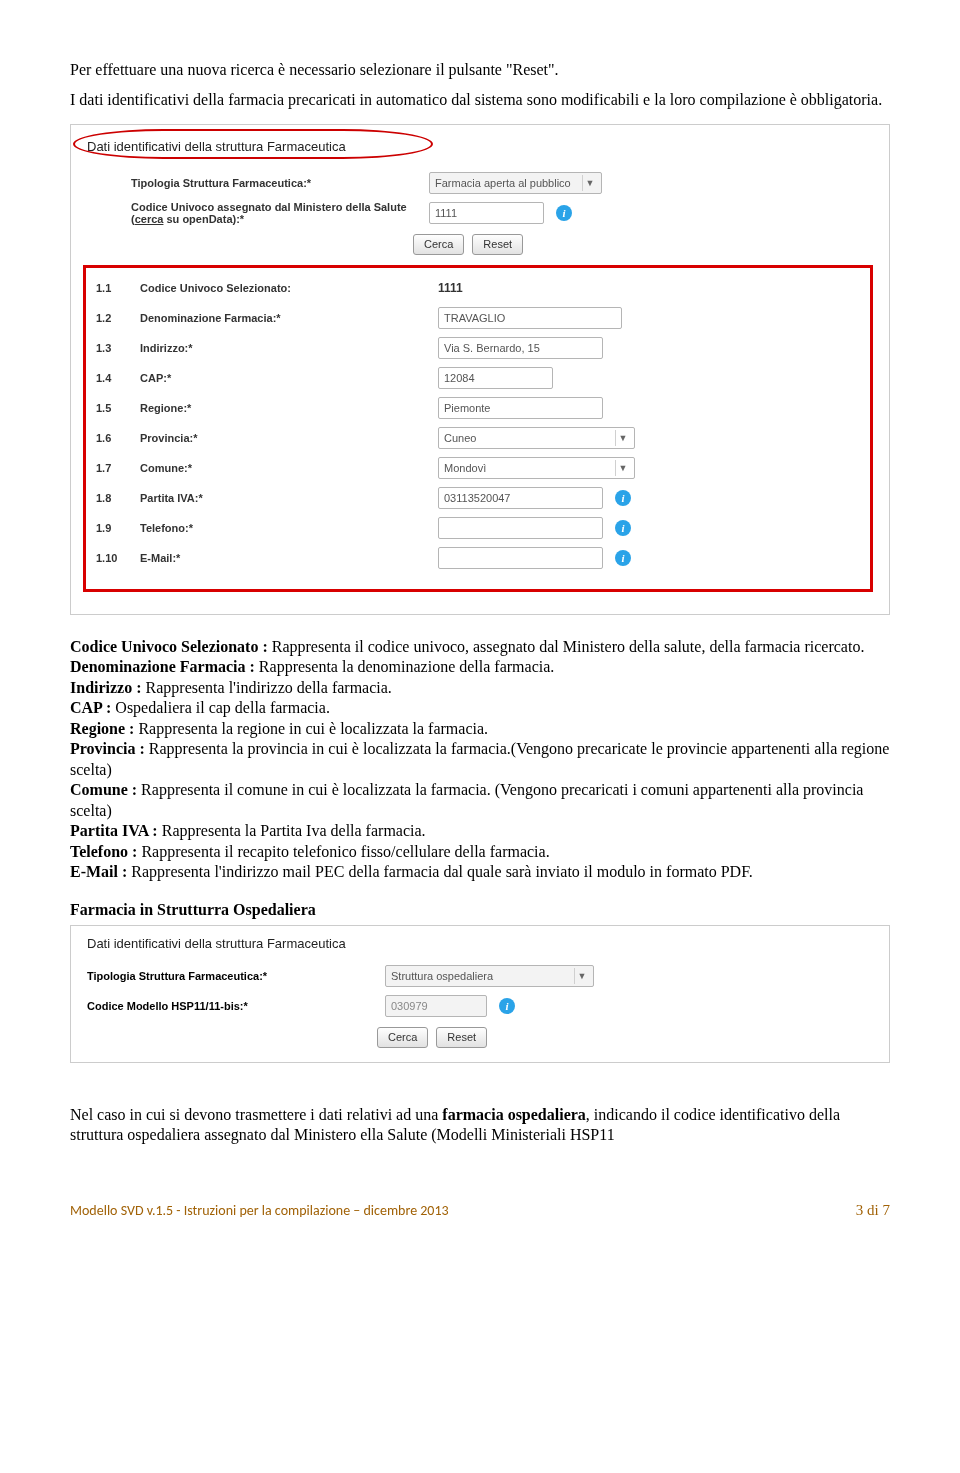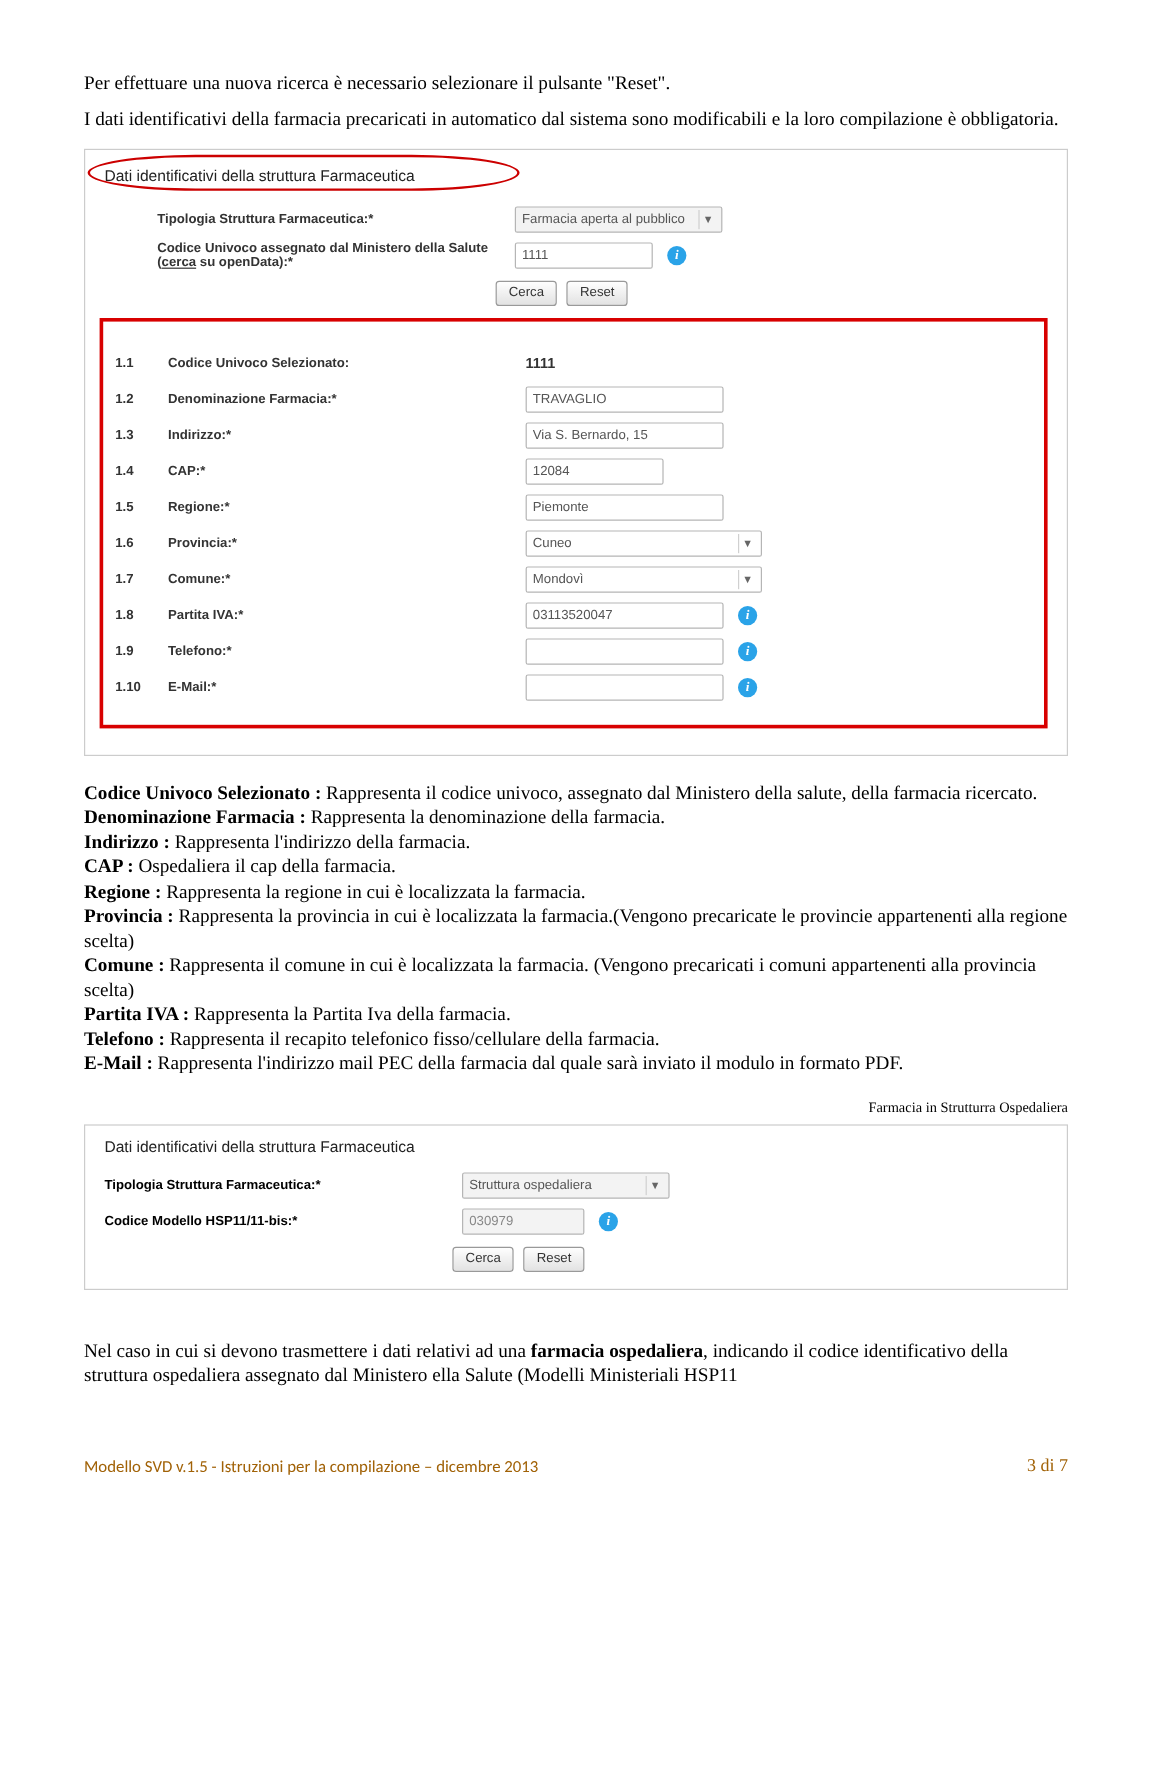--- a/index.html
+++ b/index.html
@@ -77,28 +77,28 @@
   }
   .btnrow { display:flex; gap:8px; margin-left: 326px; padding:6px 0 10px 0; }
   .btn {
     font-family: Arial; font-size:11px; color:#333;
     padding: 3px 10px 4px 10px;
     background: linear-gradient(#fefefe, #e2e2e2);
     border: 1px solid #999; border-radius: 3px;
   }
   .redbox {
     border: 3px solid #d80000;
-    padding: 20px 18px 16px 10px;
+    padding: 5px 18px 16px 10px;
     margin-left: -4px;
   }
 
   
   .desc { font-family: "Times New Roman", serif; font-size: 16px; line-height: 1.28; margin-bottom: 18px; }
   .desc b { font-weight: bold; }
-  .subhead { font-family: "Times New Roman", serif; font-size: 12px; font-weight: normal; margin: 6px 0 6px 0; text-align: right; }
+  .subhead { font-family: "Times New Roman", serif; font-size: 16px; font-weight: bold; margin: 6px 0 6px 0; }
 
   
   .panel2 {
     border: 1px solid #ccc;
     background: #fff;
     font-family: Arial, sans-serif;
     font-size: 12px;
     padding: 10px 16px 14px 16px;
     margin-bottom: 42px;
   }
@@ -154,21 +154,21 @@
 
     <div class="row">
       <span class="num">1.1</span>
       <span class="lbl">Codice Univoco Selezionato:</span>
       <span class="plain">1111</span>
     </div>
 
     <div class="row">
       <span class="num">1.2</span>
       <span class="lbl">Denominazione Farmacia:*</span>
-      <span class="ctl"><input class="txt" style="width: 165px;" value="TRAVAGLIO"></span>
+      <span class="ctl"><input class="txt" style="width: 184px;" value="TRAVAGLIO"></span>
     </div>
 
     <div class="row">
       <span class="num">1.3</span>
       <span class="lbl">Indirizzo:*</span>
       <span class="ctl"><input class="txt" style="width: 165px;" value="Via S. Bernardo, 15"></span>
     </div>
 
     <div class="row">
       <span class="num">1.4</span>
@@ -241,21 +241,21 @@
   <b>E-Mail : </b><span>Rappresenta l'indirizzo mail PEC della farmacia dal quale sarà inviato il modulo in formato PDF.</span>
 </div>
 
 <div class="subhead">Farmacia in Strutturra Ospedaliera</div>
 
 <div class="panel2">
   <div class="title">Dati identificativi della struttura Farmaceutica</div>
   <div class="row">
     <span class="lbl">Tipologia Struttura Farmaceutica:*</span>
     <span class="ctl">
-      <span class="select" style="width:173px;background:#f3f3f3;align-items:center;">
+      <span class="select" style="width:209px;background:#f3f3f3;align-items:center;">
         <span class="sval">Struttura ospedaliera</span>
         <span class="arrow">▼</span>
       </span>
     </span>
   </div>
   <div class="row">
     <span class="lbl">Codice Modello HSP11/11-bis:*</span>
     <span class="ctl"><input class="txt disabled" style="width: 102px;" value="030979"></span>
     <span class="info">i</span>
   </div>

